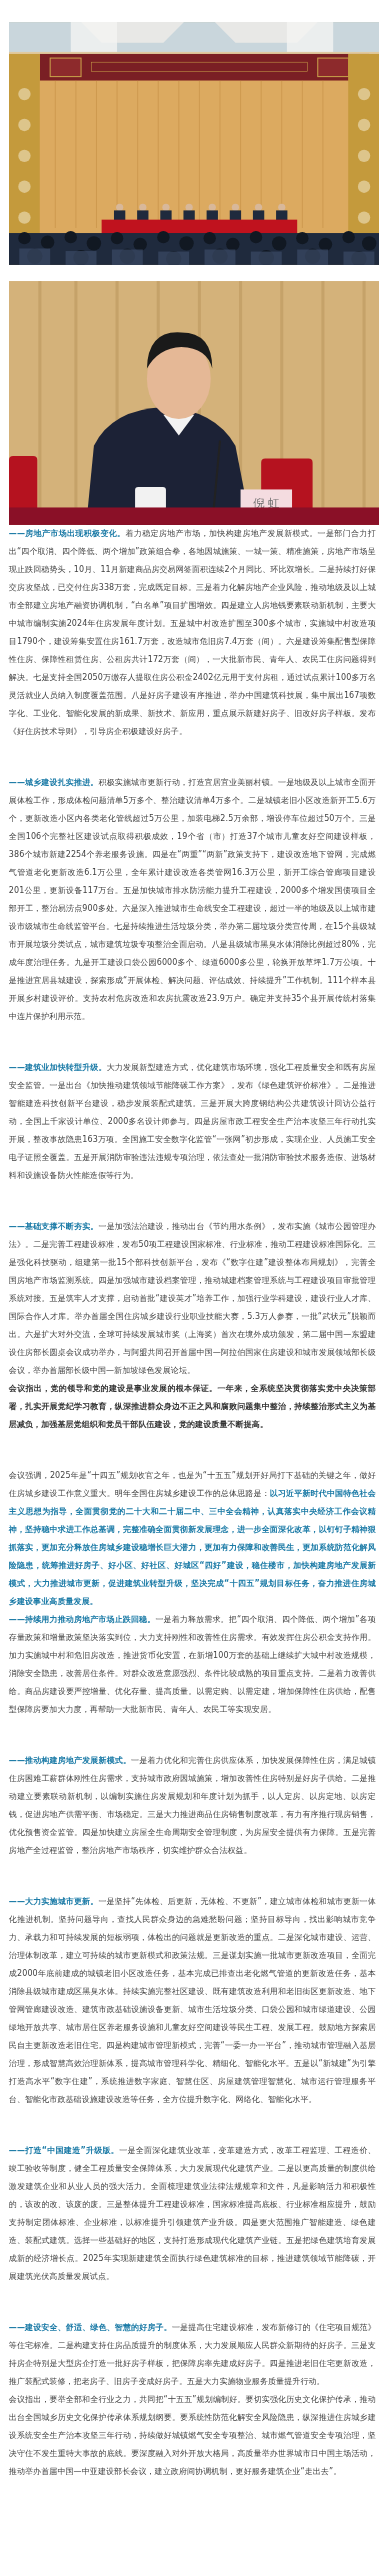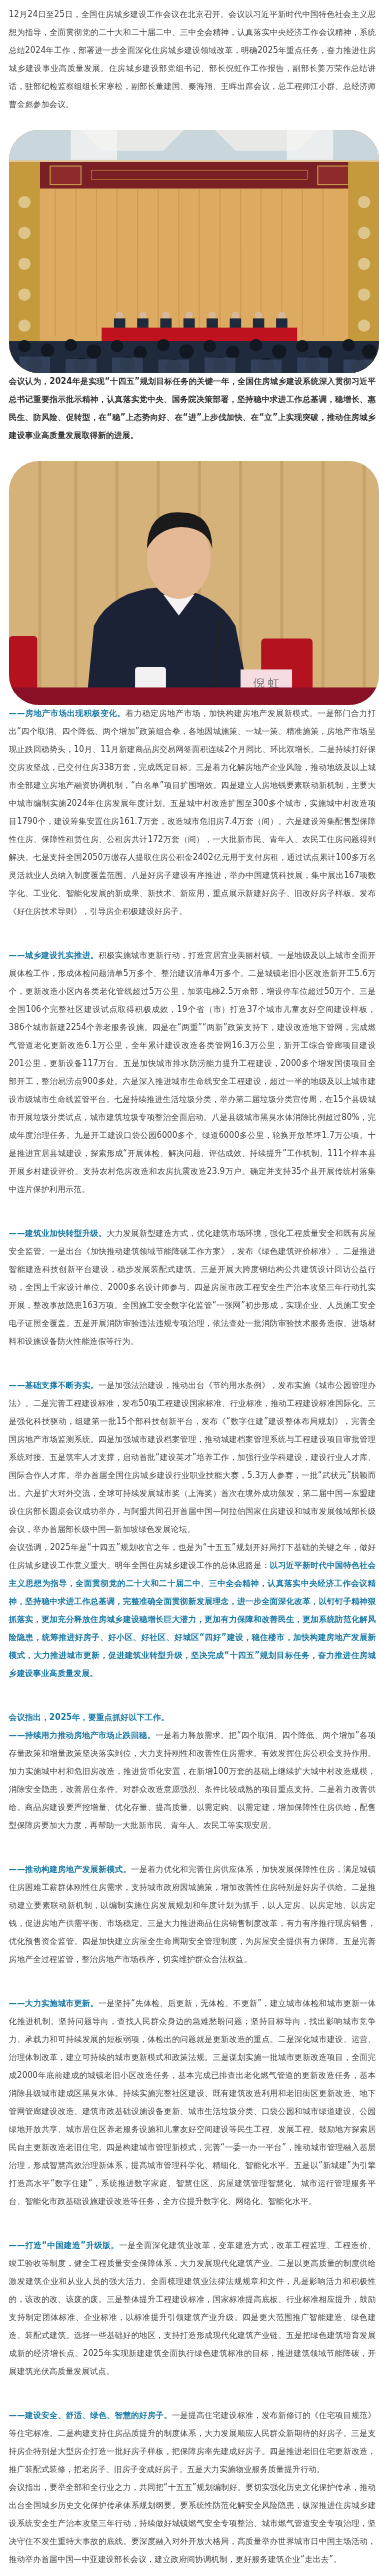--- a/index.html
+++ b/index.html
@@ -1,33 +1,32 @@
 <!DOCTYPE html>
 <html style="font-size:8.2px"><head>
 <meta charset="utf-8">
 <style>
   html, body { margin: 0; padding: 0; background: #ffffff; }
   body { width: 379px; font-family: "DejaVu Sans", "Liberation Sans", sans-serif; color: #3f3f3f; }
   .article { padding: 0 0 0 8.8px; width: 367px; box-sizing: content-box; }
   p.para { margin: 0; font-size: 8px; line-height: 18px; text-align: justify; letter-spacing: 0.1px; }
-  p.para + p.para, .gap { margin-top: 26px; }
+  p.para + p.para, .gap { margin-top: 33px; }
   .strong { font-weight: bold; color: #333333; }
   .blue { color: #1a7aa6; font-weight: bold; }
   .dark-bold { font-weight: normal; color: #333; }
-  .photo { width: 370px; margin-top: 16px; position: relative; overflow: hidden; border-radius: 30px; }
+  .photo { width: 370px; margin-top: 16px; position: relative; overflow: hidden; }
   .photo-1 { height: 243px; }
   .photo-2 { height: 244px; }
   .spacer-top { height: 6.2px; }
 </style>
 </head>
 <body>
 
 <div class="article">
   <div class="spacer-top"></div>
-  <p class="para">12月24日至25日，全国住房城乡建设工作会议在北京召开。会议以习近平新时代中国特色社会主义思想为指导，全面贯彻党的二十大和二十届二中、三中全会精神，认真落实中央经济工作会议精神，系统总结2024年工作，部署进一步全面深化住房城乡建设领域改革，明确2025年重点任务，奋力推进住房城乡建设事业高质量发展。住房城乡建设部党组书记、部长倪虹作工作报告，副部长姜万荣作总结讲话，驻部纪检监察组组长宋寒松，副部长董建国、秦海翔、王晖出席会议，总工程师江小群、总经济师曹金彪参加会议。</p>
 
   <div class="photo photo-1" role="img" aria-label="会议现场全景：主席台与参会人员">
     <svg width="370" height="243" viewBox="0 0 719 472">
       <rect x="0" y="0" width="719" height="472" fill="#d9a55a"></rect>
       <rect x="0" y="0" width="719" height="60" fill="#c9d6dc"></rect>
       <polygon points="140,0 340,0 300,40 180,40" fill="#e8e8e6"></polygon>
       <polygon points="400,0 600,0 560,40 440,40" fill="#e8e8e6"></polygon>
       <rect x="120" y="0" width="90" height="60" fill="#f4f4f2" opacity="0.8"></rect>
       <rect x="540" y="0" width="90" height="60" fill="#f4f4f2" opacity="0.8"></rect>
       <rect x="0" y="58" width="719" height="4" fill="#e0c9a0"></rect>
@@ -118,21 +117,20 @@
           <rect x="200" y="442" width="60" height="30"></rect>
         <rect x="290" y="446" width="60" height="26"></rect>
           <rect x="380" y="442" width="60" height="30"></rect>
           <rect x="470" y="446" width="60" height="26"></rect>
         <rect x="560" y="442" width="60" height="30"></rect>
           <rect x="650" y="446" width="60" height="26"></rect>
       </g>
     </svg>
   </div>
 
-  <p class="para strong gap">会议认为，2024年是实现“十四五”规划目标任务的关键一年，全国住房城乡建设系统深入贯彻习近平总书记重要指示批示精神，认真落实党中央、国务院决策部署，坚持稳中求进工作总基调，稳增长、惠民生、防风险、促转型，在“稳”上态势向好、在“进”上步伐加快、在“立”上实现突破，推动住房城乡建设事业高质量发展取得新的进展。</p>
 
   <div class="photo photo-2" role="img" aria-label="倪虹作工作报告">
     <svg width="370" height="244" viewBox="0 0 719 474">
       <rect x="0" y="0" width="719" height="474" fill="#d4b27a"></rect>
       <g stroke="#b58f55" stroke-width="6" opacity="0.45">
         <line x1="60" y1="0" x2="60" y2="474"></line>
           <line x1="130" y1="0" x2="130" y2="474"></line>
           <line x1="210" y1="0" x2="210" y2="474"></line>
         <line x1="290" y1="0" x2="290" y2="474"></line>
           <line x1="370" y1="0" x2="370" y2="474"></line>
@@ -156,26 +154,26 @@
   </div>
 
 
   <div id="review-sections">
       <p class="para gap"><span class="blue">——房地产市场出现积极变化。</span><span>着力稳定房地产市场，加快构建房地产发展新模式。</span><span class="dark-bold">一是</span><span>部门合力打出“四个取消、四个降低、两个增加”政策组合拳，各地因城施策、一城一策、精准施策，房地产市场呈现止跌回稳势头，10月、11月新建商品房交易网签面积连续2个月同比、环比双增长。</span><span class="dark-bold">二是</span><span>持续打好保交房攻坚战，已交付住房338万套，完成既定目标。</span><span class="dark-bold">三是</span><span>着力化解房地产企业风险，推动地级及以上城市全部建立房地产融资协调机制，“白名单”项目扩围增效。</span><span class="dark-bold">四是</span><span>建立人房地钱要素联动新机制，主要大中城市编制实施2024年住房发展年度计划。</span><span class="dark-bold">五是</span><span>城中村改造扩围至300多个城市，实施城中村改造项目1790个，建设筹集安置住房161.7万套，改造城市危旧房7.4万套（间）。</span><span class="dark-bold">六是</span><span>建设筹集配售型保障性住房、保障性租赁住房、公租房共计172万套（间），一大批新市民、青年人、农民工住房问题得到解决。</span><span class="dark-bold">七是</span><span>支持全国2050万缴存人提取住房公积金2402亿元用于支付房租，通过试点累计100多万名灵活就业人员纳入制度覆盖范围。</span><span class="dark-bold">八是</span><span>好房子建设有序推进，举办中国建筑科技展，集中展出167项数字化、工业化、智能化发展的新成果、新技术、新应用，重点展示新建好房子、旧改好房子样板。发布《好住房技术导则》，引导房企积极建设好房子。</span></p>
       <p class="para gap"><span class="blue">——城乡建设扎实推进。</span><span>积极实施城市更新行动，打造宜居宜业美丽村镇。</span><span class="dark-bold">一是</span><span>地级及以上城市全面开展体检工作，形成体检问题清单5万多个、整治建议清单4万多个。</span><span class="dark-bold">二是</span><span>城镇老旧小区改造新开工5.6万个，更新改造小区内各类老化管线超过5万公里，加装电梯2.5万余部，增设停车位超过50万个。</span><span class="dark-bold">三是</span><span>全国106个完整社区建设试点取得积极成效，19个省（市）打造37个城市儿童友好空间建设样板，386个城市新建2254个养老服务设施。</span><span class="dark-bold">四是</span><span>在“两重”“两新”政策支持下，建设改造地下管网，完成燃气管道老化更新改造6.1万公里，全年累计建设改造各类管网16.3万公里，新开工综合管廊项目建设201公里，更新设备117万台。</span><span class="dark-bold">五是</span><span>加快城市排水防涝能力提升工程建设，2000多个增发国债项目全部开工，整治易涝点900多处。</span><span class="dark-bold">六是</span><span>深入推进城市生命线安全工程建设，超过一半的地级及以上城市建设市级城市生命线监管平台。</span><span class="dark-bold">七是</span><span>持续推进生活垃圾分类，举办第二届垃圾分类宣传周，在15个县级城市开展垃圾分类试点，城市建筑垃圾专项整治全面启动。</span><span class="dark-bold">八是</span><span>县级城市黑臭水体消除比例超过80%，完成年度治理任务。</span><span class="dark-bold">九是</span><span>开工建设口袋公园6000多个、绿道6000多公里，轮换开放草坪1.7万公顷。</span><span class="dark-bold">十是</span><span>推进宜居县城建设，探索形成“开展体检、解决问题、评估成效、持续提升”工作机制。111个样本县开展乡村建设评价。支持农村危房改造和农房抗震改造23.9万户。确定并支持35个县开展传统村落集中连片保护利用示范。</span></p>
       <p class="para gap"><span class="blue">——建筑业加快转型升级。</span><span>大力发展新型建造方式，优化建筑市场环境，强化工程质量安全和既有房屋安全监管。</span><span class="dark-bold">一是</span><span>出台《加快推动建筑领域节能降碳工作方案》，发布《绿色建筑评价标准》。</span><span class="dark-bold">二是</span><span>推进智能建造科技创新平台建设，稳步发展装配式建筑。</span><span class="dark-bold">三是</span><span>开展大跨度钢结构公共建筑设计回访公益行动，全国上千家设计单位、2000多名设计师参与。</span><span class="dark-bold">四是</span><span>房屋市政工程安全生产治本攻坚三年行动扎实开展，整改事故隐患163万项。全国施工安全数字化监管“一张网”初步形成，实现企业、人员施工安全电子证照全覆盖。</span><span class="dark-bold">五是</span><span>开展消防审验违法违规专项治理，依法查处一批消防审验技术服务造假、进场材料和设施设备防火性能造假等行为。</span></p>
       <p class="para gap"><span class="blue">——基础支撑不断夯实。</span><span class="dark-bold">一是</span><span>加强法治建设，推动出台《节约用水条例》，发布实施《城市公园管理办法》。</span><span class="dark-bold">二是</span><span>完善工程建设标准，发布50项工程建设国家标准、行业标准，推动工程建设标准国际化。</span><span class="dark-bold">三是</span><span>强化科技驱动，组建第一批15个部科技创新平台，发布《“数字住建”建设整体布局规划》，完善全国房地产市场监测系统。</span><span class="dark-bold">四是</span><span>加强城市建设档案管理，推动城建档案管理系统与工程建设项目审批管理系统对接。</span><span class="dark-bold">五是</span><span>筑牢人才支撑，启动首批“建设英才”培养工作，加强行业学科建设，建设行业人才库、国际合作人才库。举办首届全国住房城乡建设行业职业技能大赛，5.3万人参赛，一批“武状元”脱颖而出。</span><span class="dark-bold">六是</span><span>扩大对外交流，全球可持续发展城市奖（上海奖）首次在境外成功颁发，第二届中国—东盟建设住房部长圆桌会议成功举办，与阿盟共同召开首届中国—阿拉伯国家住房建设和城市发展领域部长级会议，举办首届部长级中国—新加坡绿色发展论坛。</span></p>
     </div>
 
+  <p class="para strong gap">会议指出，党的领导和党的建设是事业发展的根本保证。一年来，全系统坚决贯彻落实党中央决策部署，扎实开展党纪学习教育，纵深推进群众身边不正之风和腐败问题集中整治，持续整治形式主义为基层减负，加强基层党组织和党员干部队伍建设，党的建设质量不断提高。</p>
 
   <p class="para gap">
     <span>会议强调，2025年是“十四五”规划收官之年，也是为“十五五”规划开好局打下基础的关键之年，做好住房城乡建设工作意义重大。</span><span class="dark-bold">明年全国住房城乡建设工作的总体思路是：</span><span class="blue">以习近平新时代中国特色社会主义思想为指导，全面贯彻党的二十大和二十届二中、三中全会精神，认真落实中央经济工作会议精神，坚持稳中求进工作总基调，完整准确全面贯彻新发展理念，进一步全面深化改革，以钉钉子精神狠抓落实，更加充分释放住房城乡建设稳增长巨大潜力，更加有力保障和改善民生，更加系统防范化解风险隐患，统筹推进好房子、好小区、好社区、好城区“四好”建设，稳住楼市，加快构建房地产发展新模式，大力推进城市更新，促进建筑业转型升级，坚决完成“十四五”规划目标任务，奋力推进住房城乡建设事业高质量发展。</span>
   </p>
 
-  <p class="para blue gap">会议指出，2025年，要重点抓好以下工作。</p>
 
   <div id="task-sections">
       <p class="para gap"><span class="blue">——持续用力推动房地产市场止跌回稳。</span><span class="dark-bold">一是</span><span>着力释放需求。把“四个取消、四个降低、两个增加”各项存量政策和增量政策坚决落实到位，大力支持刚性和改善性住房需求。有效发挥住房公积金支持作用。加力实施城中村和危旧房改造，推进货币化安置，在新增100万套的基础上继续扩大城中村改造规模，消除安全隐患，改善居住条件。对群众改造意愿强烈、条件比较成熟的项目重点支持。</span><span class="dark-bold">二是</span><span>着力改善供给。商品房建设要严控增量、优化存量、提高质量。以需定购、以需定建，增加保障性住房供给，配售型保障房要加大力度，再帮助一大批新市民、青年人、农民工等实现安居。</span></p>
       <p class="para gap"><span class="blue">——推动构建房地产发展新模式。</span><span class="dark-bold">一是</span><span>着力优化和完善住房供应体系，加快发展保障性住房，满足城镇住房困难工薪群体刚性住房需求，支持城市政府因城施策，增加改善性住房特别是好房子供给。</span><span class="dark-bold">二是</span><span>推动建立要素联动新机制，以编制实施住房发展规划和年度计划为抓手，以人定房、以房定地、以房定钱，促进房地产供需平衡、市场稳定。</span><span class="dark-bold">三是</span><span>大力推进商品住房销售制度改革，有力有序推行现房销售，优化预售资金监管。</span><span class="dark-bold">四是</span><span>加快建立房屋全生命周期安全管理制度，为房屋安全提供有力保障。</span><span class="dark-bold">五是</span><span>完善房地产全过程监管，整治房地产市场秩序，切实维护群众合法权益。</span></p>
       <p class="para gap"><span class="blue">——大力实施城市更新。</span><span class="dark-bold">一是</span><span>坚持“先体检、后更新，无体检、不更新”，建立城市体检和城市更新一体化推进机制。坚持问题导向，查找人民群众身边的急难愁盼问题；坚持目标导向，找出影响城市竞争力、承载力和可持续发展的短板弱项，体检出的问题就是更新改造的重点。</span><span class="dark-bold">二是</span><span>深化城市建设、运营、治理体制改革，建立可持续的城市更新模式和政策法规。</span><span class="dark-bold">三是</span><span>谋划实施一批城市更新改造项目，全面完成2000年底前建成的城镇老旧小区改造任务，基本完成已排查出老化燃气管道的更新改造任务，基本消除县级城市建成区黑臭水体。持续实施完整社区建设、既有建筑改造利用和老旧街区更新改造、地下管网管廊建设改造、建筑市政基础设施设备更新、城市生活垃圾分类、口袋公园和城市绿道建设、公园绿地开放共享、城市居住区养老服务设施和儿童友好空间建设等民生工程、发展工程。鼓励地方探索居民自主更新改造老旧住宅。</span><span class="dark-bold">四是</span><span>构建城市管理新模式，完善“一委一办一平台”，推动城市管理融入基层治理，形成智慧高效治理新体系，提高城市管理科学化、精细化、智能化水平。</span><span class="dark-bold">五是</span><span>以“新城建”为引擎打造高水平“数字住建”，系统推进数字家庭、智慧住区、房屋建筑管理智慧化、城市运行管理服务平台、智能化市政基础设施建设改造等任务，全方位提升数字化、网络化、智能化水平。</span></p>
       <p class="para gap"><span class="blue">——打造“中国建造”升级版。</span><span class="dark-bold">一是</span><span>全面深化建筑业改革，变革建造方式，改革工程监理、工程造价、竣工验收等制度，健全工程质量安全保障体系，大力发展现代化建筑产业。</span><span class="dark-bold">二是</span><span>以更高质量的制度供给激发建筑企业和从业人员的强大活力。全面梳理建筑业法律法规规章和文件，凡是影响活力和积极性的，该改的改、该废的废。</span><span class="dark-bold">三是</span><span>整体提升工程建设标准，国家标准提高底板、行业标准相应提升，鼓励支持制定团体标准、企业标准，以标准提升引领建筑产业升级。</span><span class="dark-bold">四是</span><span>更大范围推广智能建造、绿色建造、装配式建筑。选择一些基础好的地区，支持打造形成现代化建筑产业链。</span><span class="dark-bold">五是</span><span>把绿色建筑培育发展成新的经济增长点。2025年实现新建建筑全面执行绿色建筑标准的目标，推进建筑领域节能降碳，开展建筑光伏高质量发展试点。</span></p>
       <p class="para gap"><span class="blue">——建设安全、舒适、绿色、智慧的好房子。</span><span class="dark-bold">一是</span><span>提高住宅建设标准，发布新修订的《住宅项目规范》等住宅标准。</span><span class="dark-bold">二是</span><span>构建支持住房品质提升的制度体系，大力发展顺应人民群众新期待的好房子。</span><span class="dark-bold">三是</span><span>支持房企特别是大型房企打造一批好房子样板，把保障房率先建成好房子。</span><span class="dark-bold">四是</span><span>推进老旧住宅更新改造，推广装配式装修，把老房子、旧房子变成好房子。</span><span class="dark-bold">五是</span><span>大力实施物业服务质量提升行动。</span></p>
     </div>
 
   <div id="closing-paragraphs">

